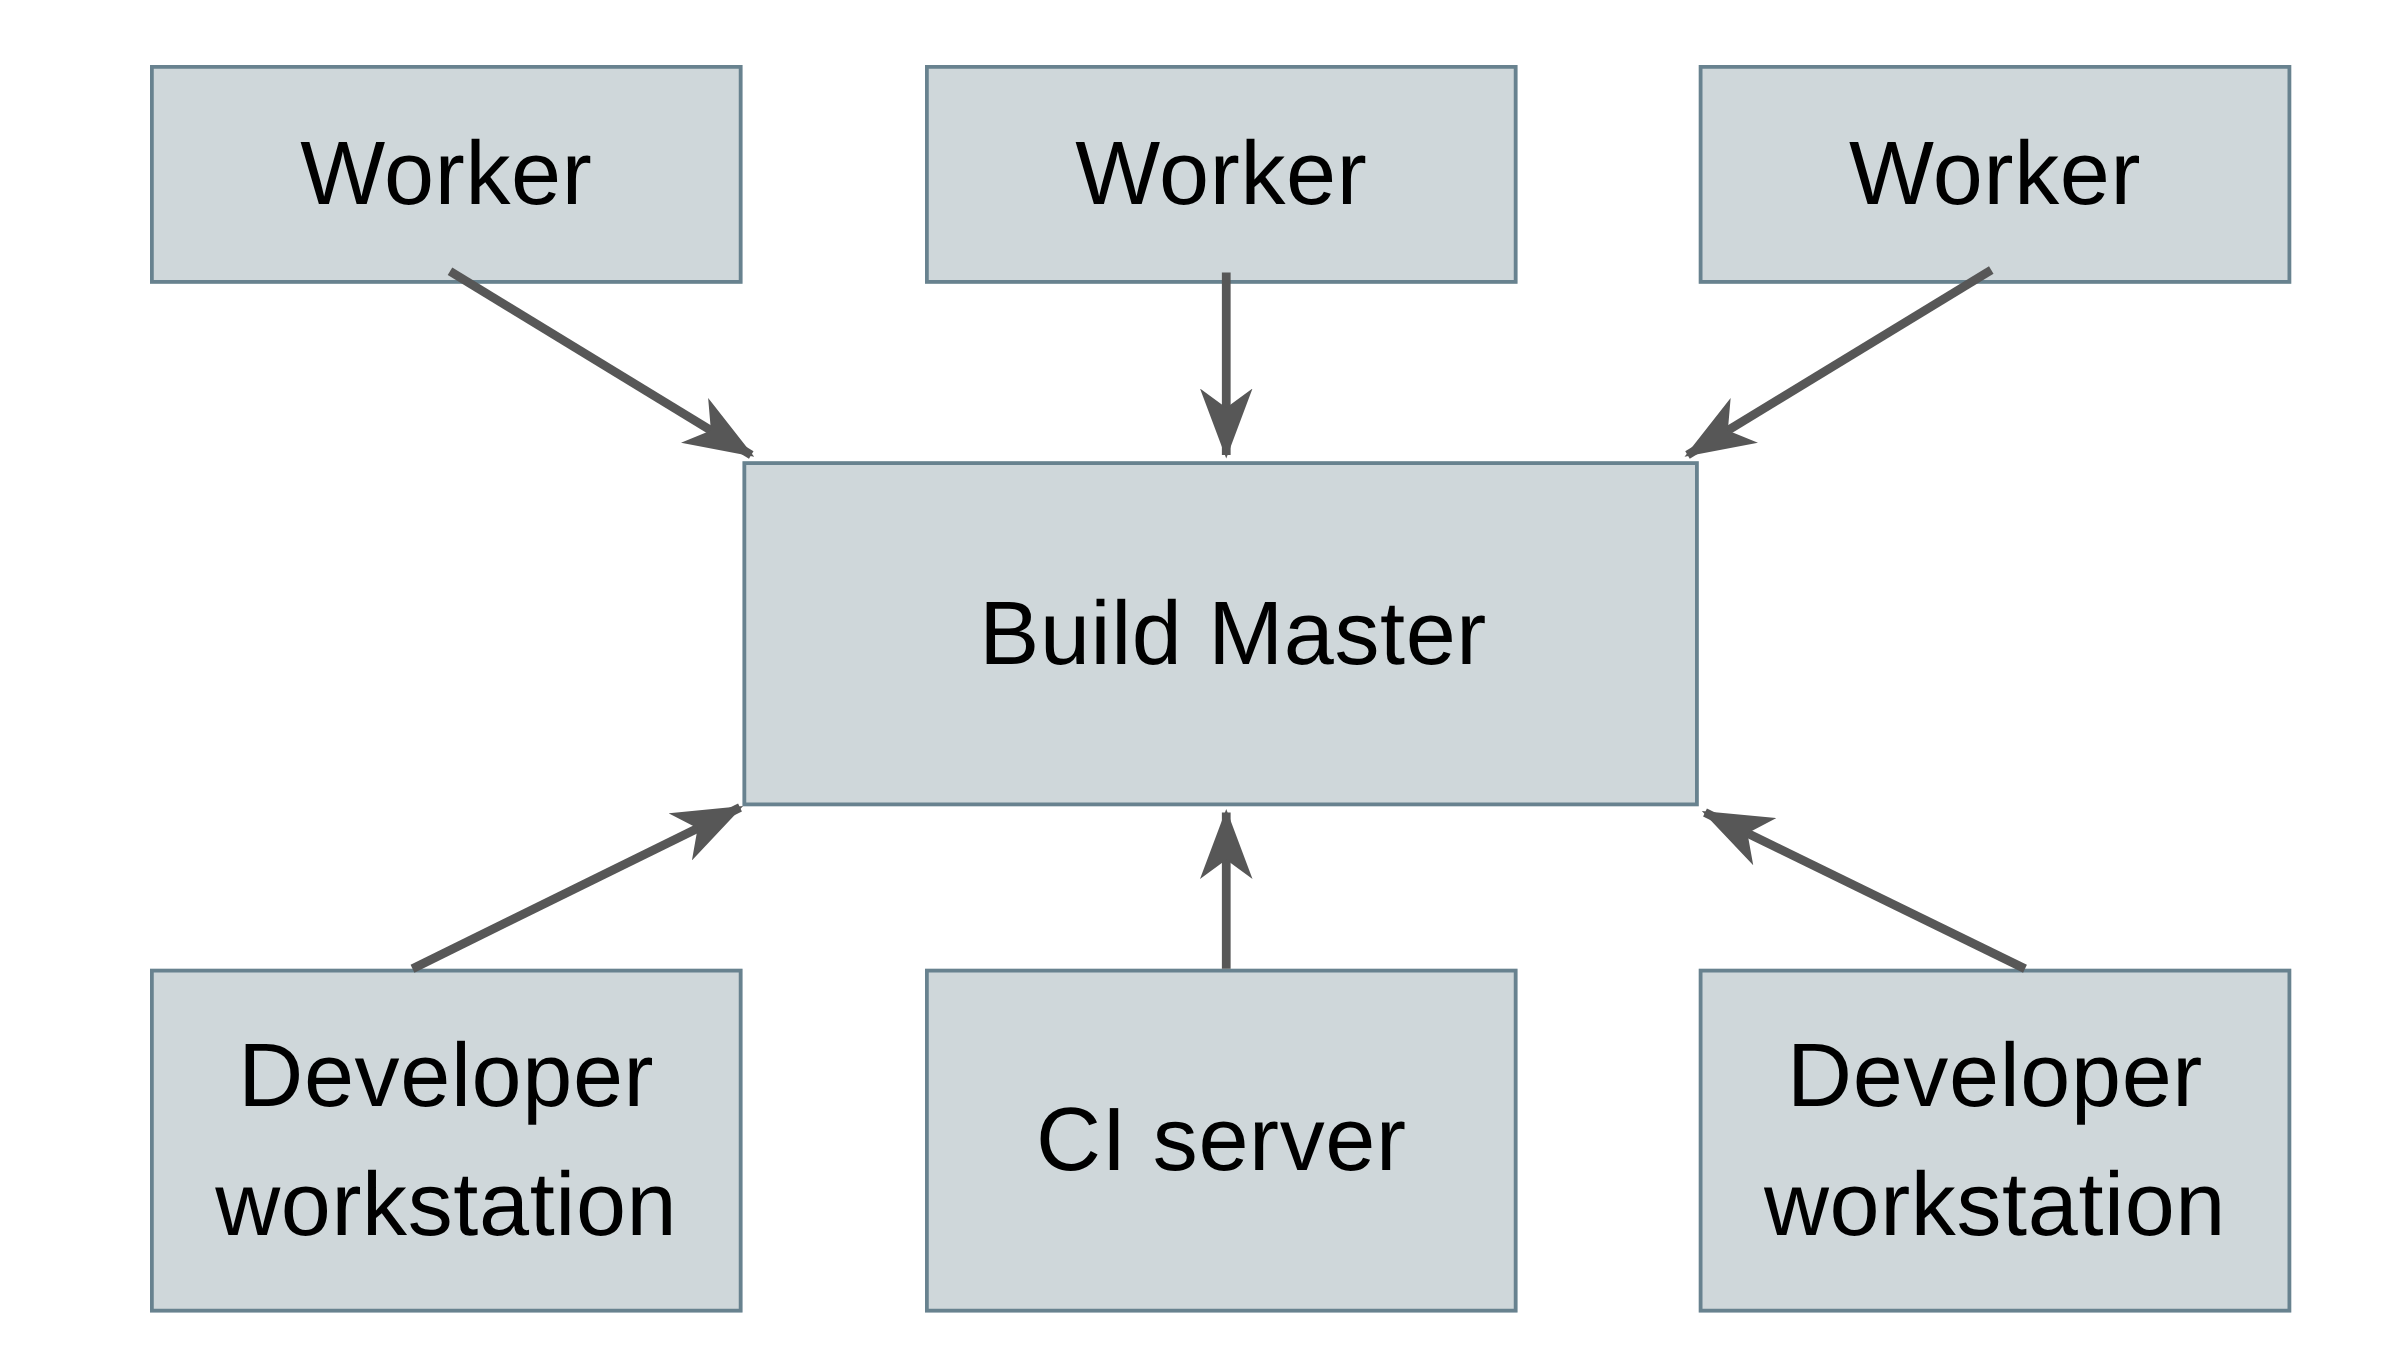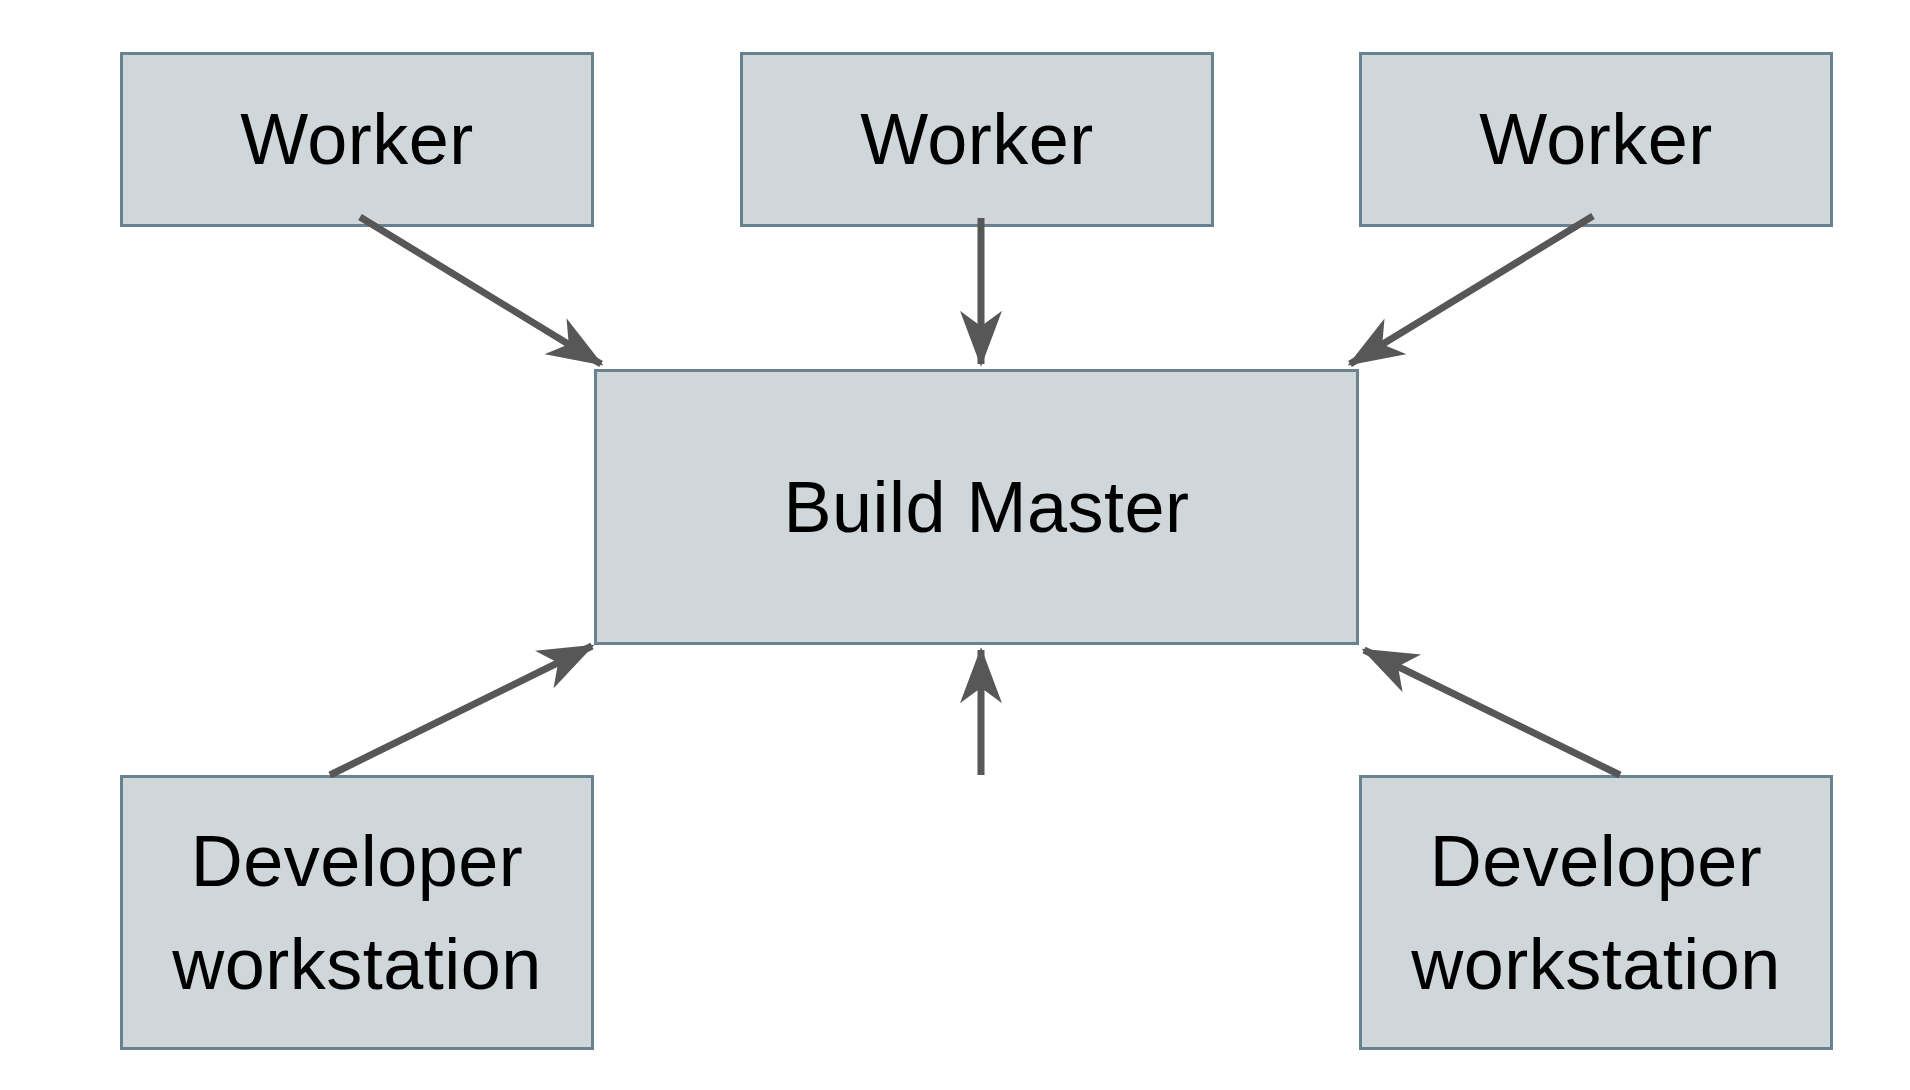--- a/index.html
+++ b/index.html
@@ -81,20 +81,23 @@
   </div>
 
   <div class="node" id="node-build-master">
     <span class="label">Build Master</span>
   </div>
 
   <div class="node col-1 row-bottom" id="node-dev-workstation-left">
     <span class="label">Developer workstation</span>
   </div>
 
+  <div class="node col-2 row-bottom" id="node-ci-server">
+    <span class="label">CI server</span>
+  </div>
 
   <div class="node col-3 row-bottom" id="node-dev-workstation-right">
     <span class="label">Developer workstation</span>
   </div>
 
   <svg id="edges" viewBox="0 0 1910 1090" xmlns="http://www.w3.org/2000/svg">
     <defs>
       <marker id="arrowhead" viewBox="0 0 8 6" refX="7.6" refY="3" markerWidth="8" markerHeight="6" orient="auto">
         <path d="M 0 0 L 8 3 L 0 6 L 2.2 3 Z"></path>
       </marker>

